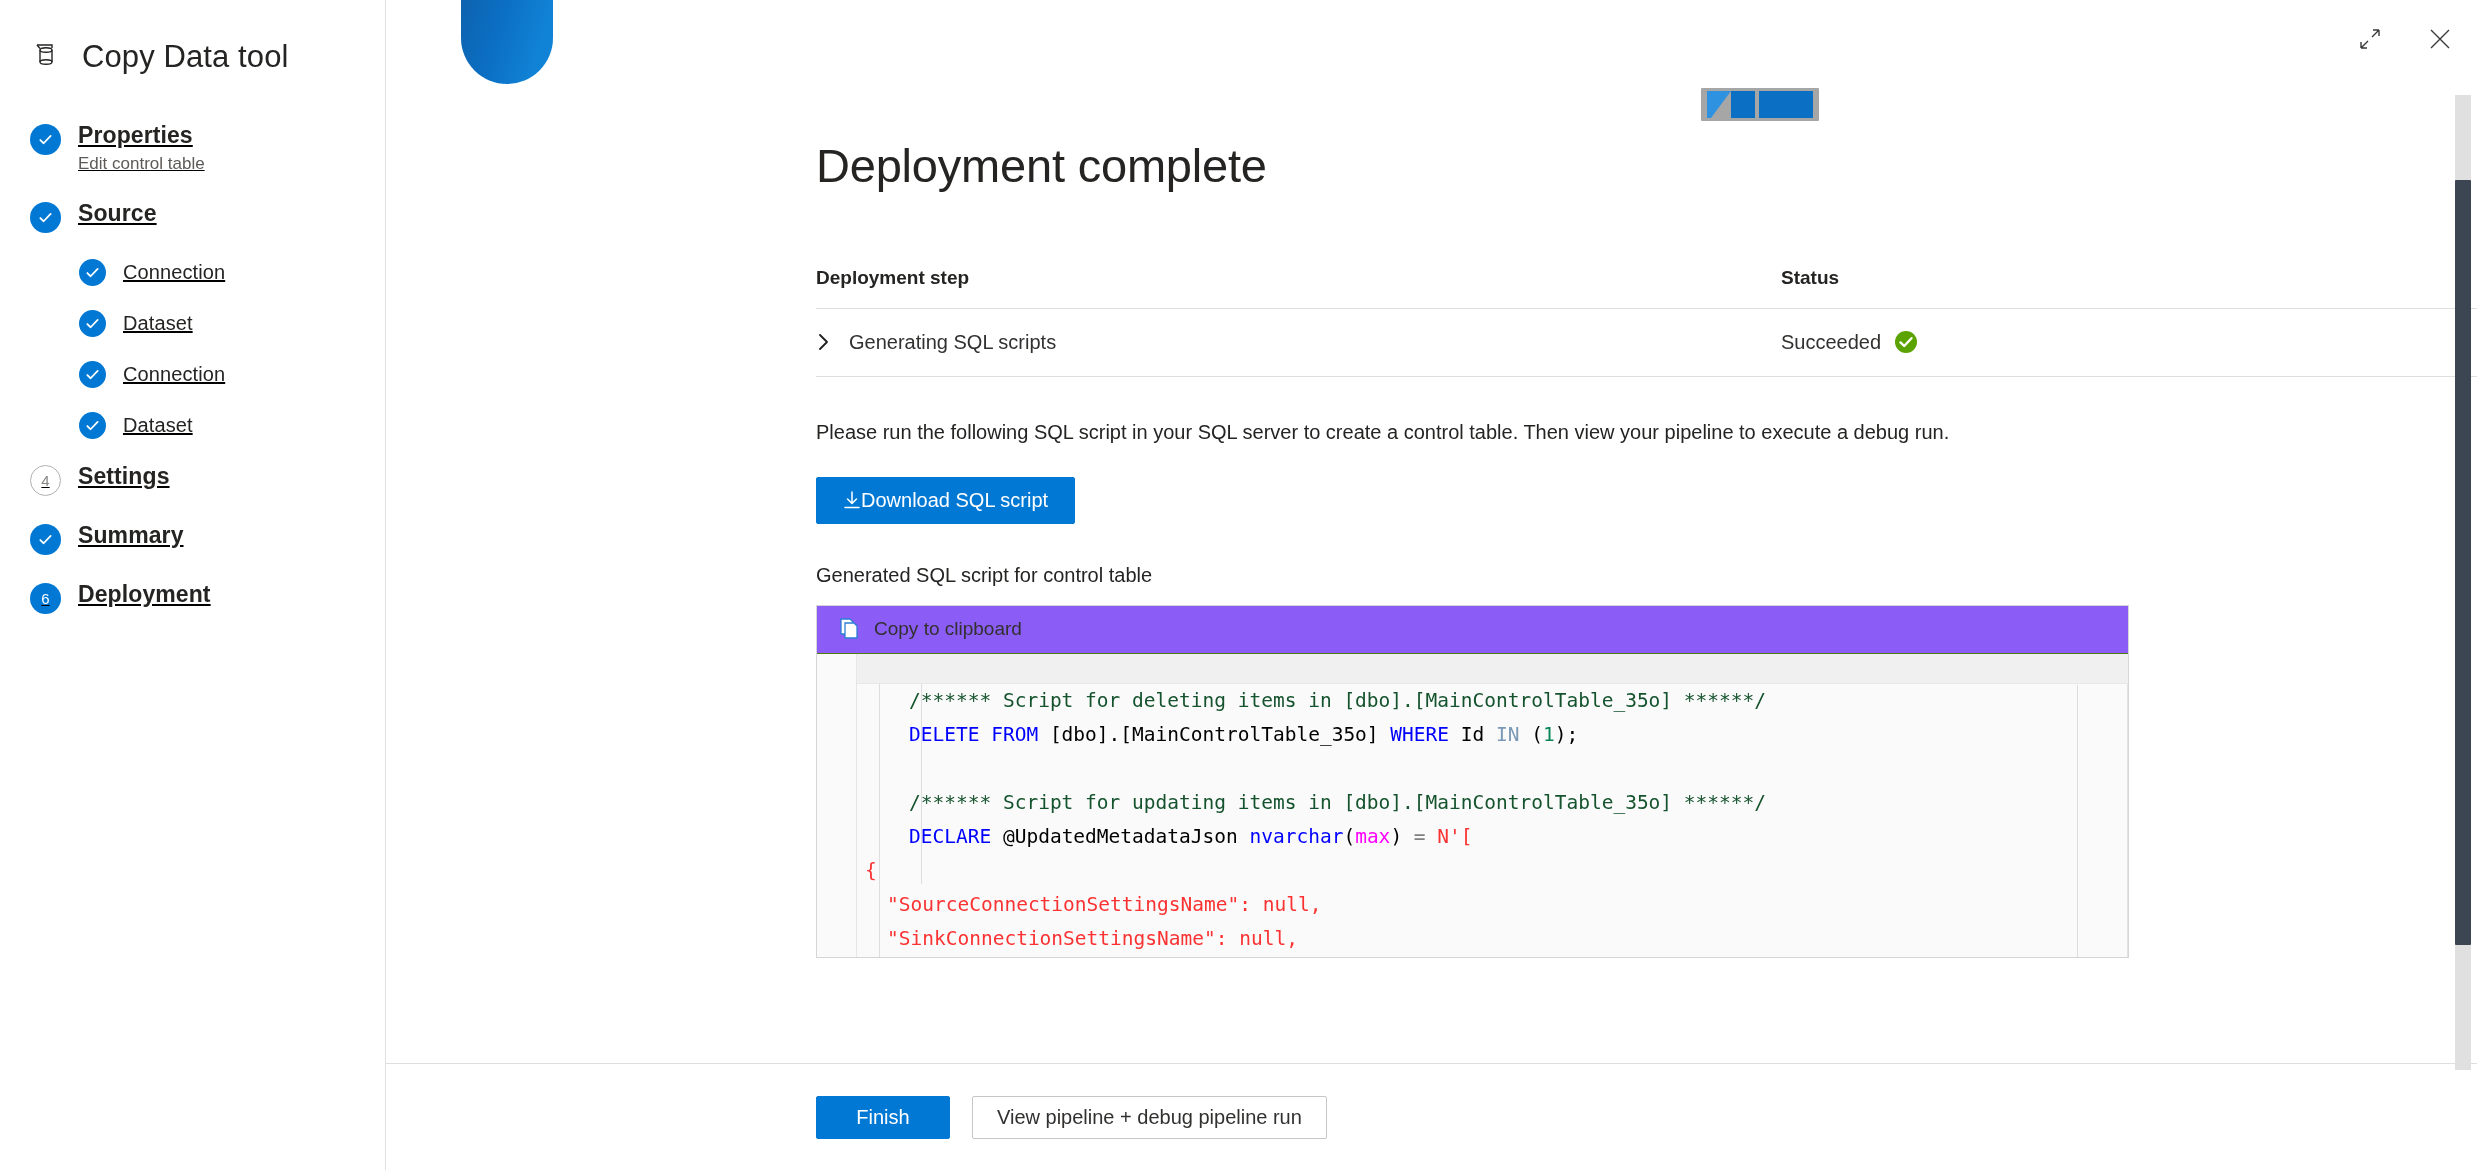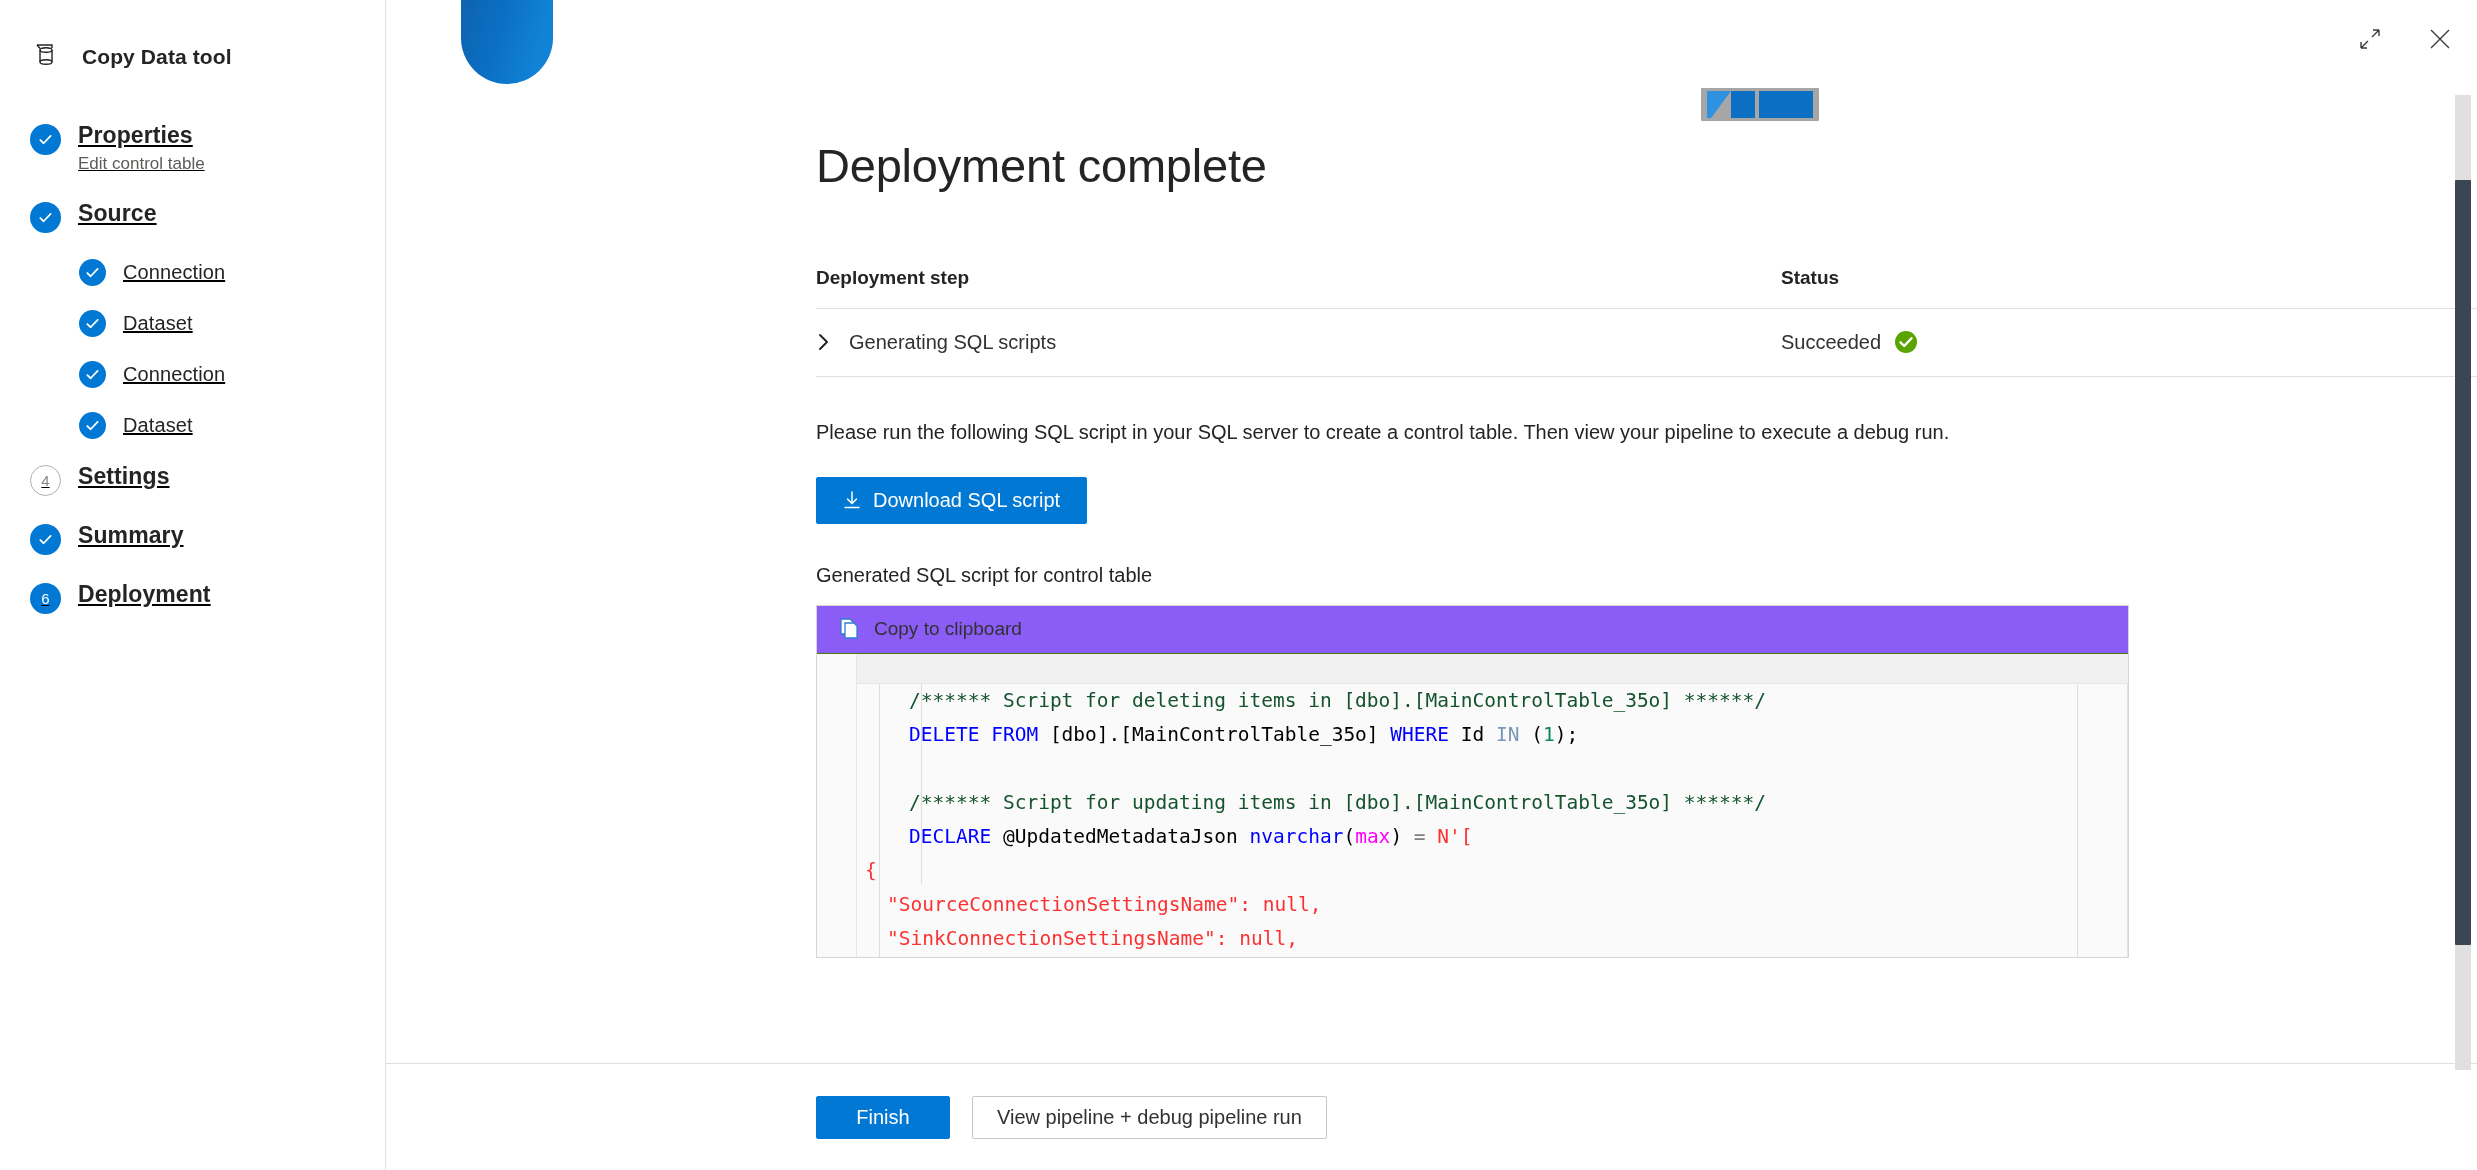--- a/index.html
+++ b/index.html
@@ -35,22 +35,22 @@
     align-items: center;
     gap: 18px;
     padding: 38px 0 0 28px;
   }
   .brand-icon {
     width: 36px; height: 36px;
     display: flex; align-items: center; justify-content: center;
     flex: 0 0 36px;
   }
   .brand-title {
-    font-size: 21px;
-    font-weight: 700;
+    font-size: 31px;
+    font-weight: 400;
     color: #252423;
     letter-spacing: .1px;
     line-height: 1;
   }
 
   .steps { margin-top: 48px; }
 
   .step {
     display: flex;
     align-items: flex-start;
@@ -209,21 +209,20 @@
     margin-top: 42px;
     font-size: 20px;
     color: #252423;
     line-height: 1.35;
   }
 
   .btn-download {
     margin-top: 31px;
     display: inline-flex;
     align-items: center;
-    gap: 12px;
     height: 47px;
     padding: 0 26px;
     background: #0078d4;
     color: #ffffff;
     font-size: 20px;
     border: 1px solid #0078d4;
     border-radius: 2px;
     cursor: pointer;
     font-family: "Liberation Sans", sans-serif;
   }

